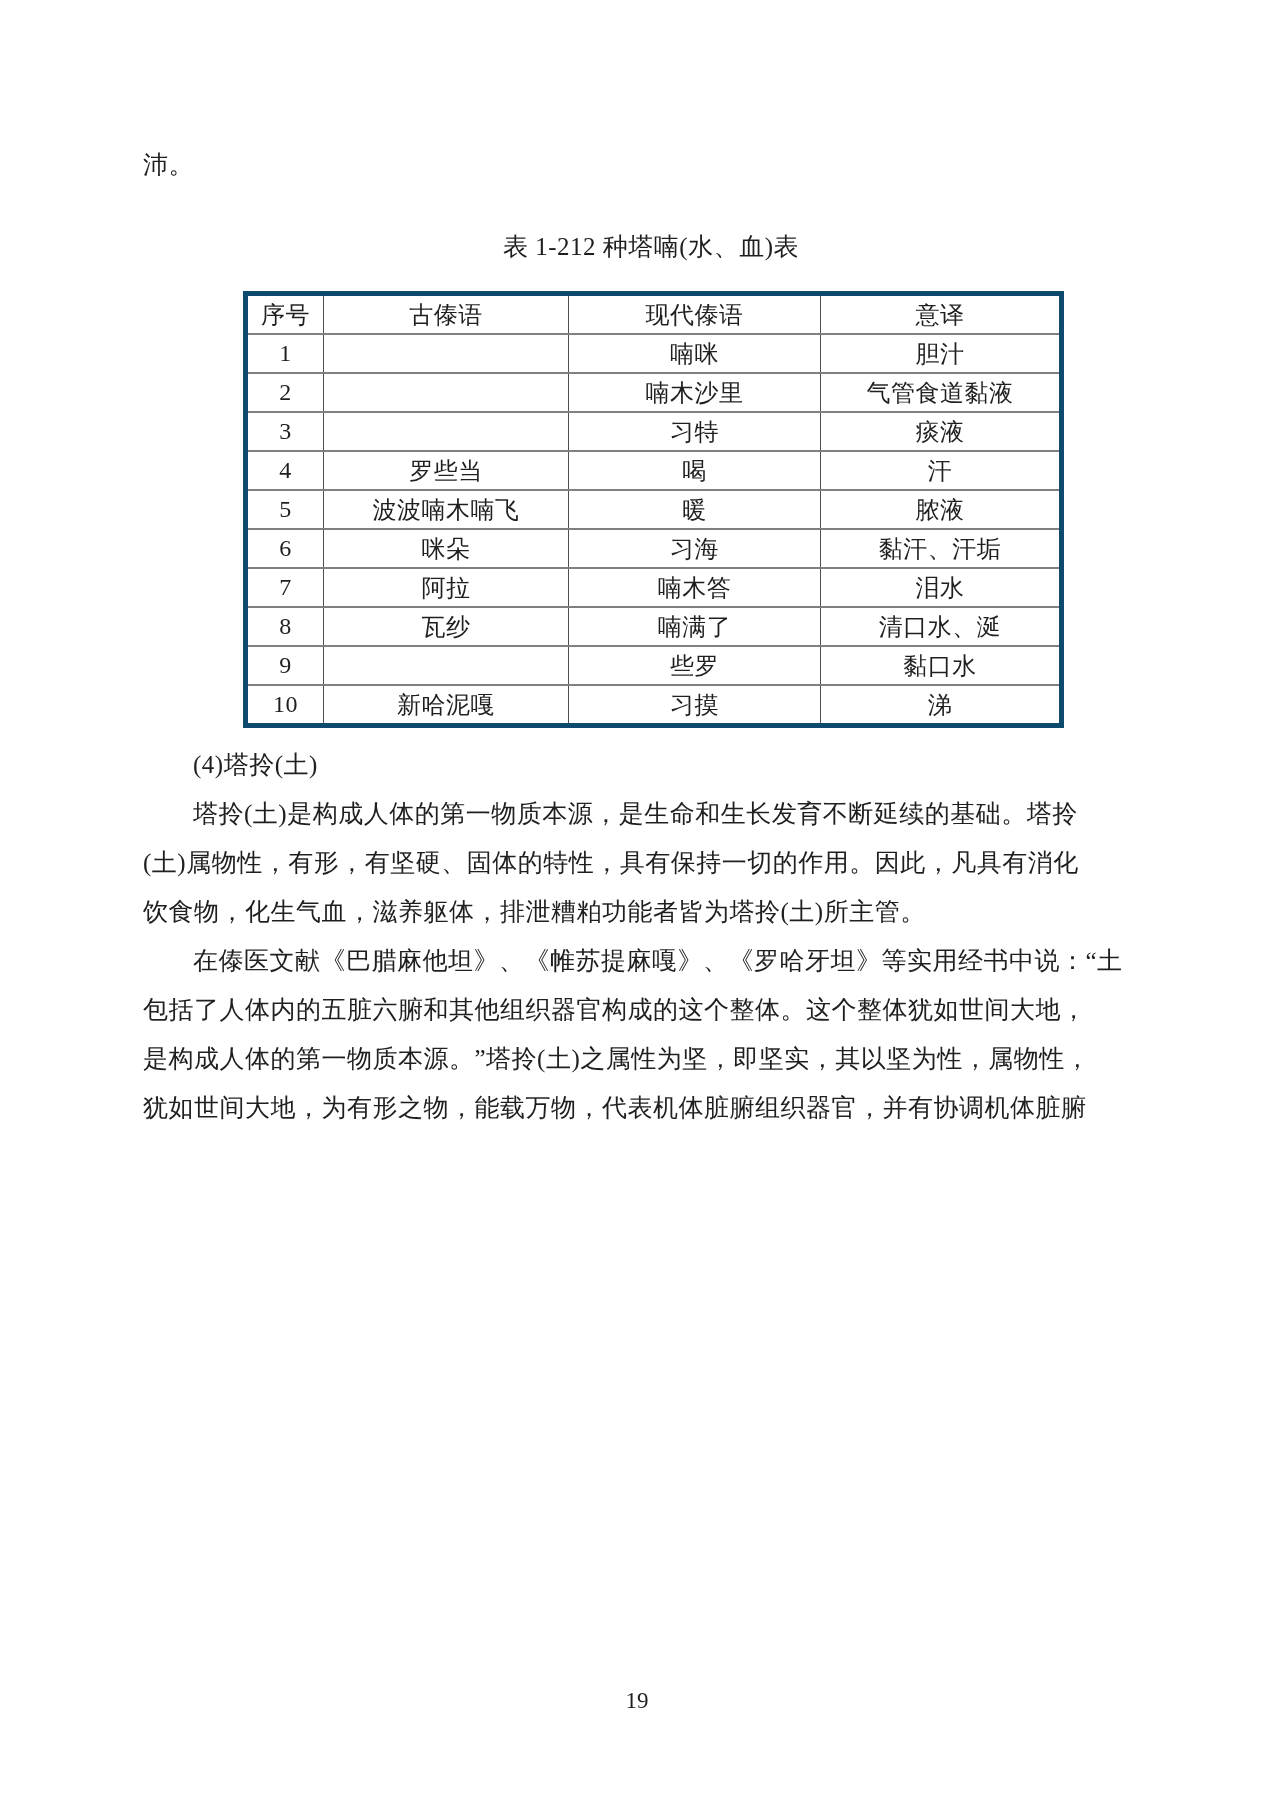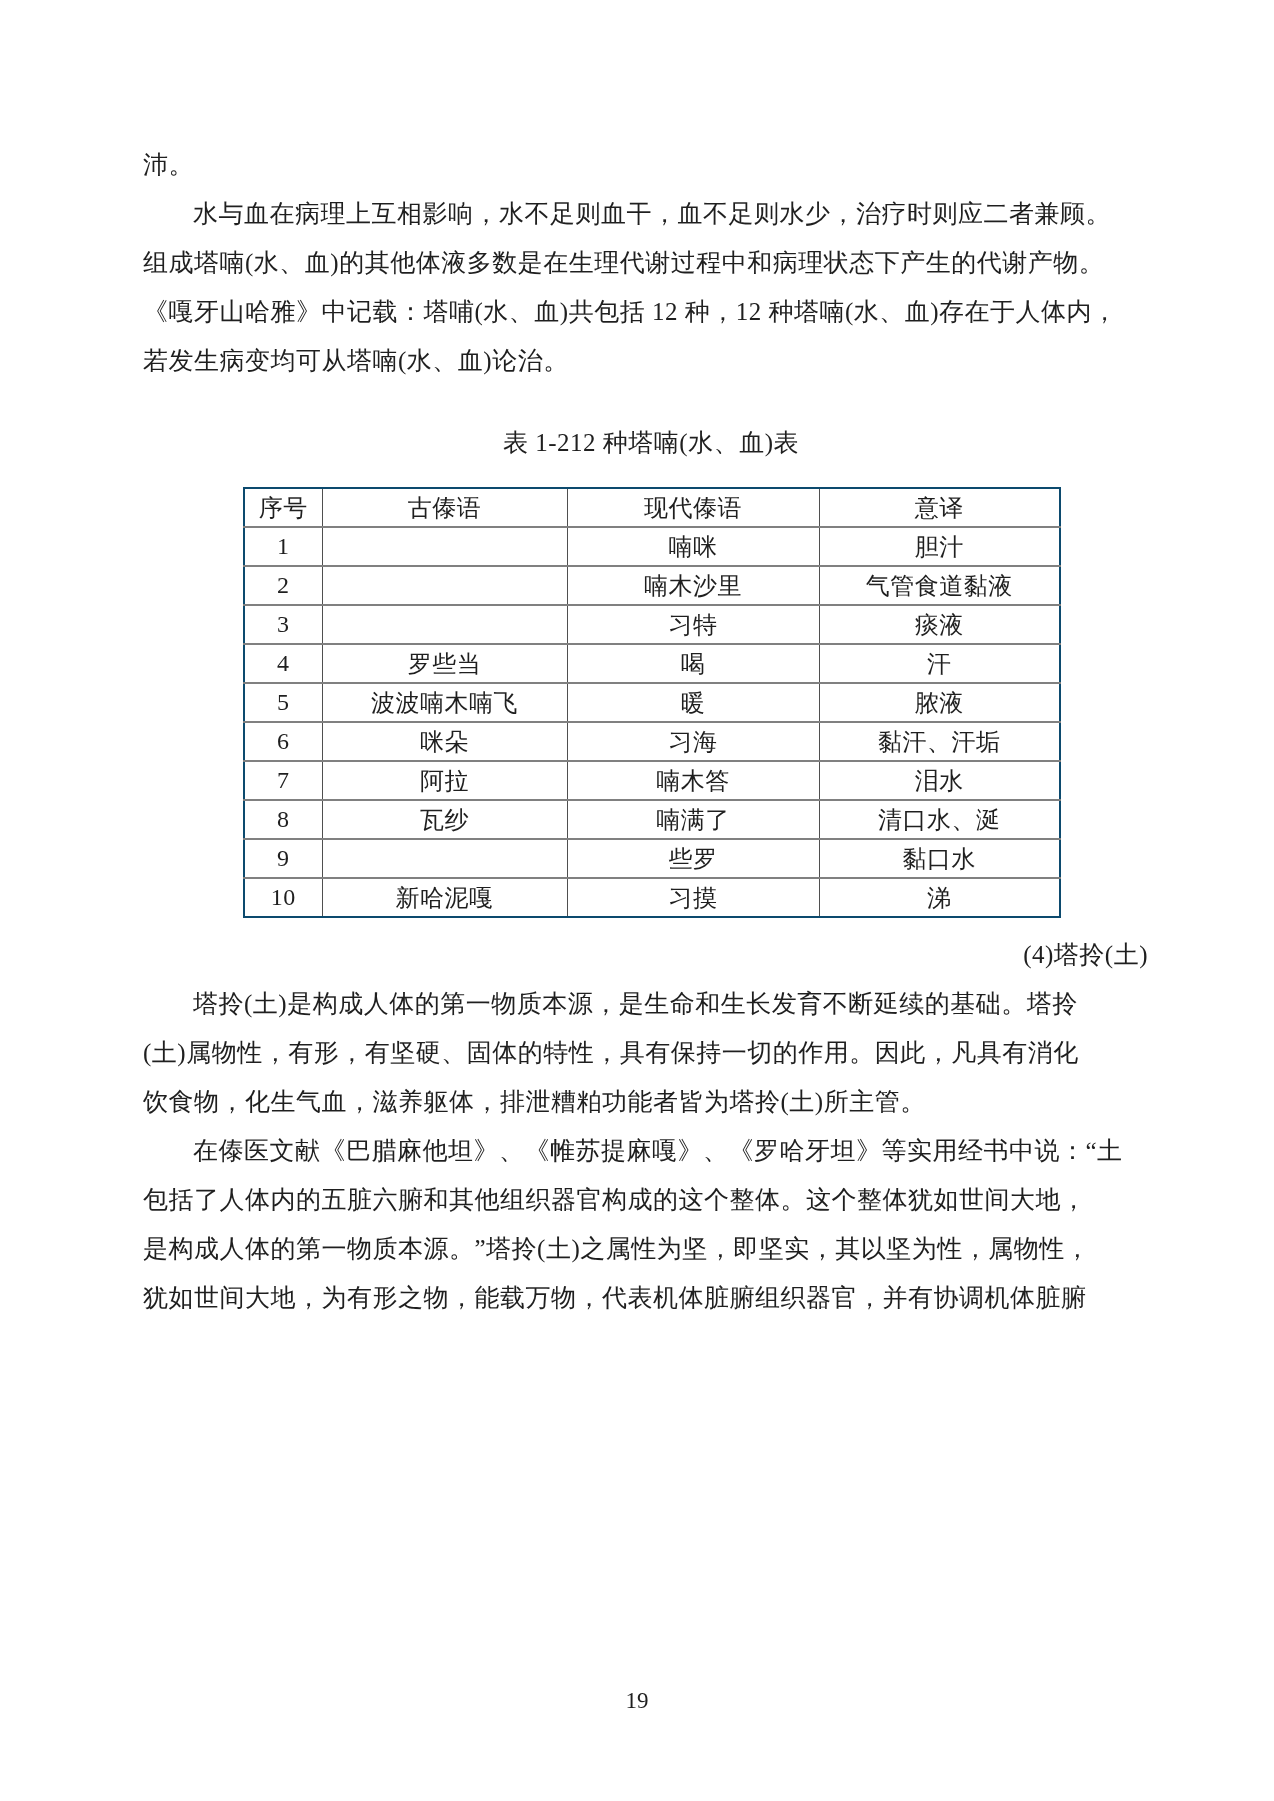--- a/index.html
+++ b/index.html
@@ -38,21 +38,21 @@
     font-size: 25px;
     line-height: 40px;
     text-align: center;
     letter-spacing: 0.5px;
   }
   table.data-table {
     border-collapse: collapse;
     table-layout: fixed;
     width: 816px;
     margin-left: 100px;
-    border: 2px solid #0c4a6e;
+    border: 5px solid #0c4a6e;
   }
   table.data-table col.c0 { width: 78px; }
   table.data-table col.c1 { width: 245px; }
   table.data-table col.c2 { width: 252px; }
   table.data-table col.c3 { width: 241px; }
   table.data-table th,
   table.data-table td {
     height: 37px;
     padding: 0 4px;
     font-size: 24px;
@@ -67,21 +67,20 @@
     border-left: 1px solid #4f4f4f;
   }
   table.data-table thead th {
     border-bottom: 2px solid #808080;
   }
   table.data-table tbody tr + tr td {
     border-top: 2px solid #808080;
   }
   .subheading {
     margin-top: 12px;
-    text-align: right;
   }
   .page-number {
     position: absolute;
     top: 1686px;
     left: 0;
     width: 100%;
     text-align: center;
     font-size: 23px;
     line-height: 30px;
   }
@@ -89,24 +88,20 @@
 </head>
 <body>
 
 <div class="page">
 
   <div class="body-text">
 
     <p class="para">沛。</p>
 
 
-    <p class="para indent">水与血在病理上互相影响，水不足则血干，血不足则水少，治疗时则应二者兼顾。
-组成塔喃(水、血)的其他体液多数是在生理代谢过程中和病理状态下产生的代谢产物。
-《嘎牙山哈雅》中记载：塔哺(水、血)共包括 12 种，12 种塔喃(水、血)存在于人体内，
-若发生病变均可从塔喃(水、血)论治。</p>
 
     <div class="table-caption">表 1-212 种塔喃(水、血)表</div>
 
     <table class="data-table">
       <colgroup>
         <col class="c0">
           <col class="c1">
           <col class="c2">
           <col class="c3">
       </colgroup>

